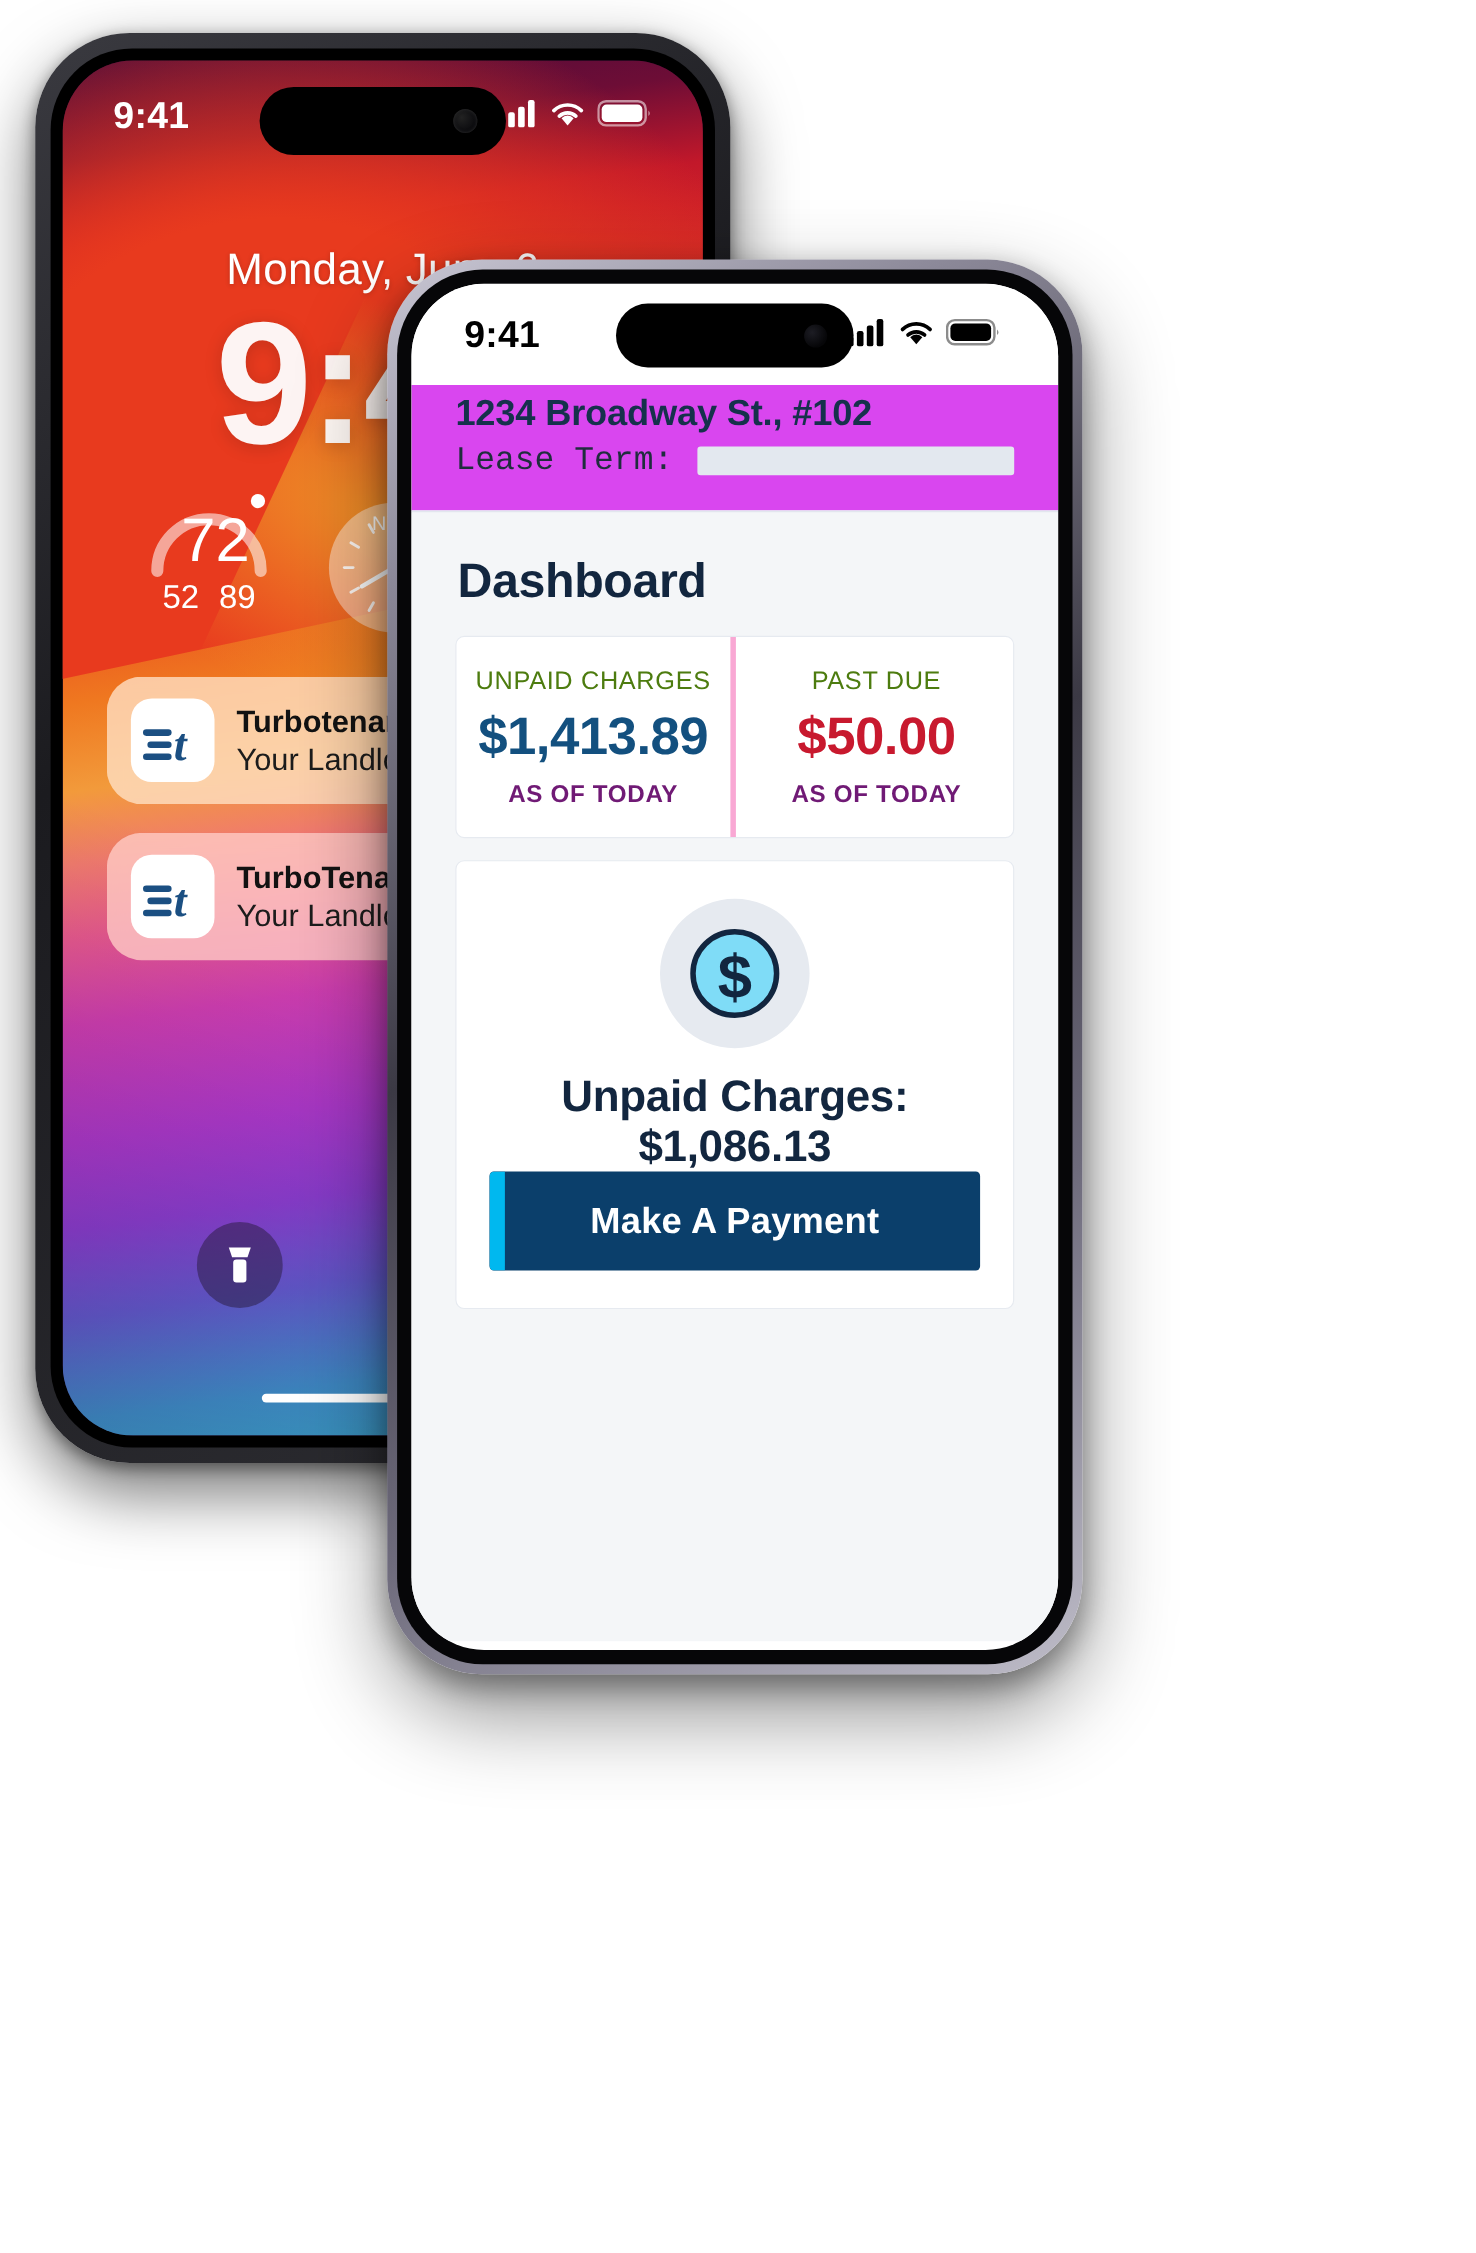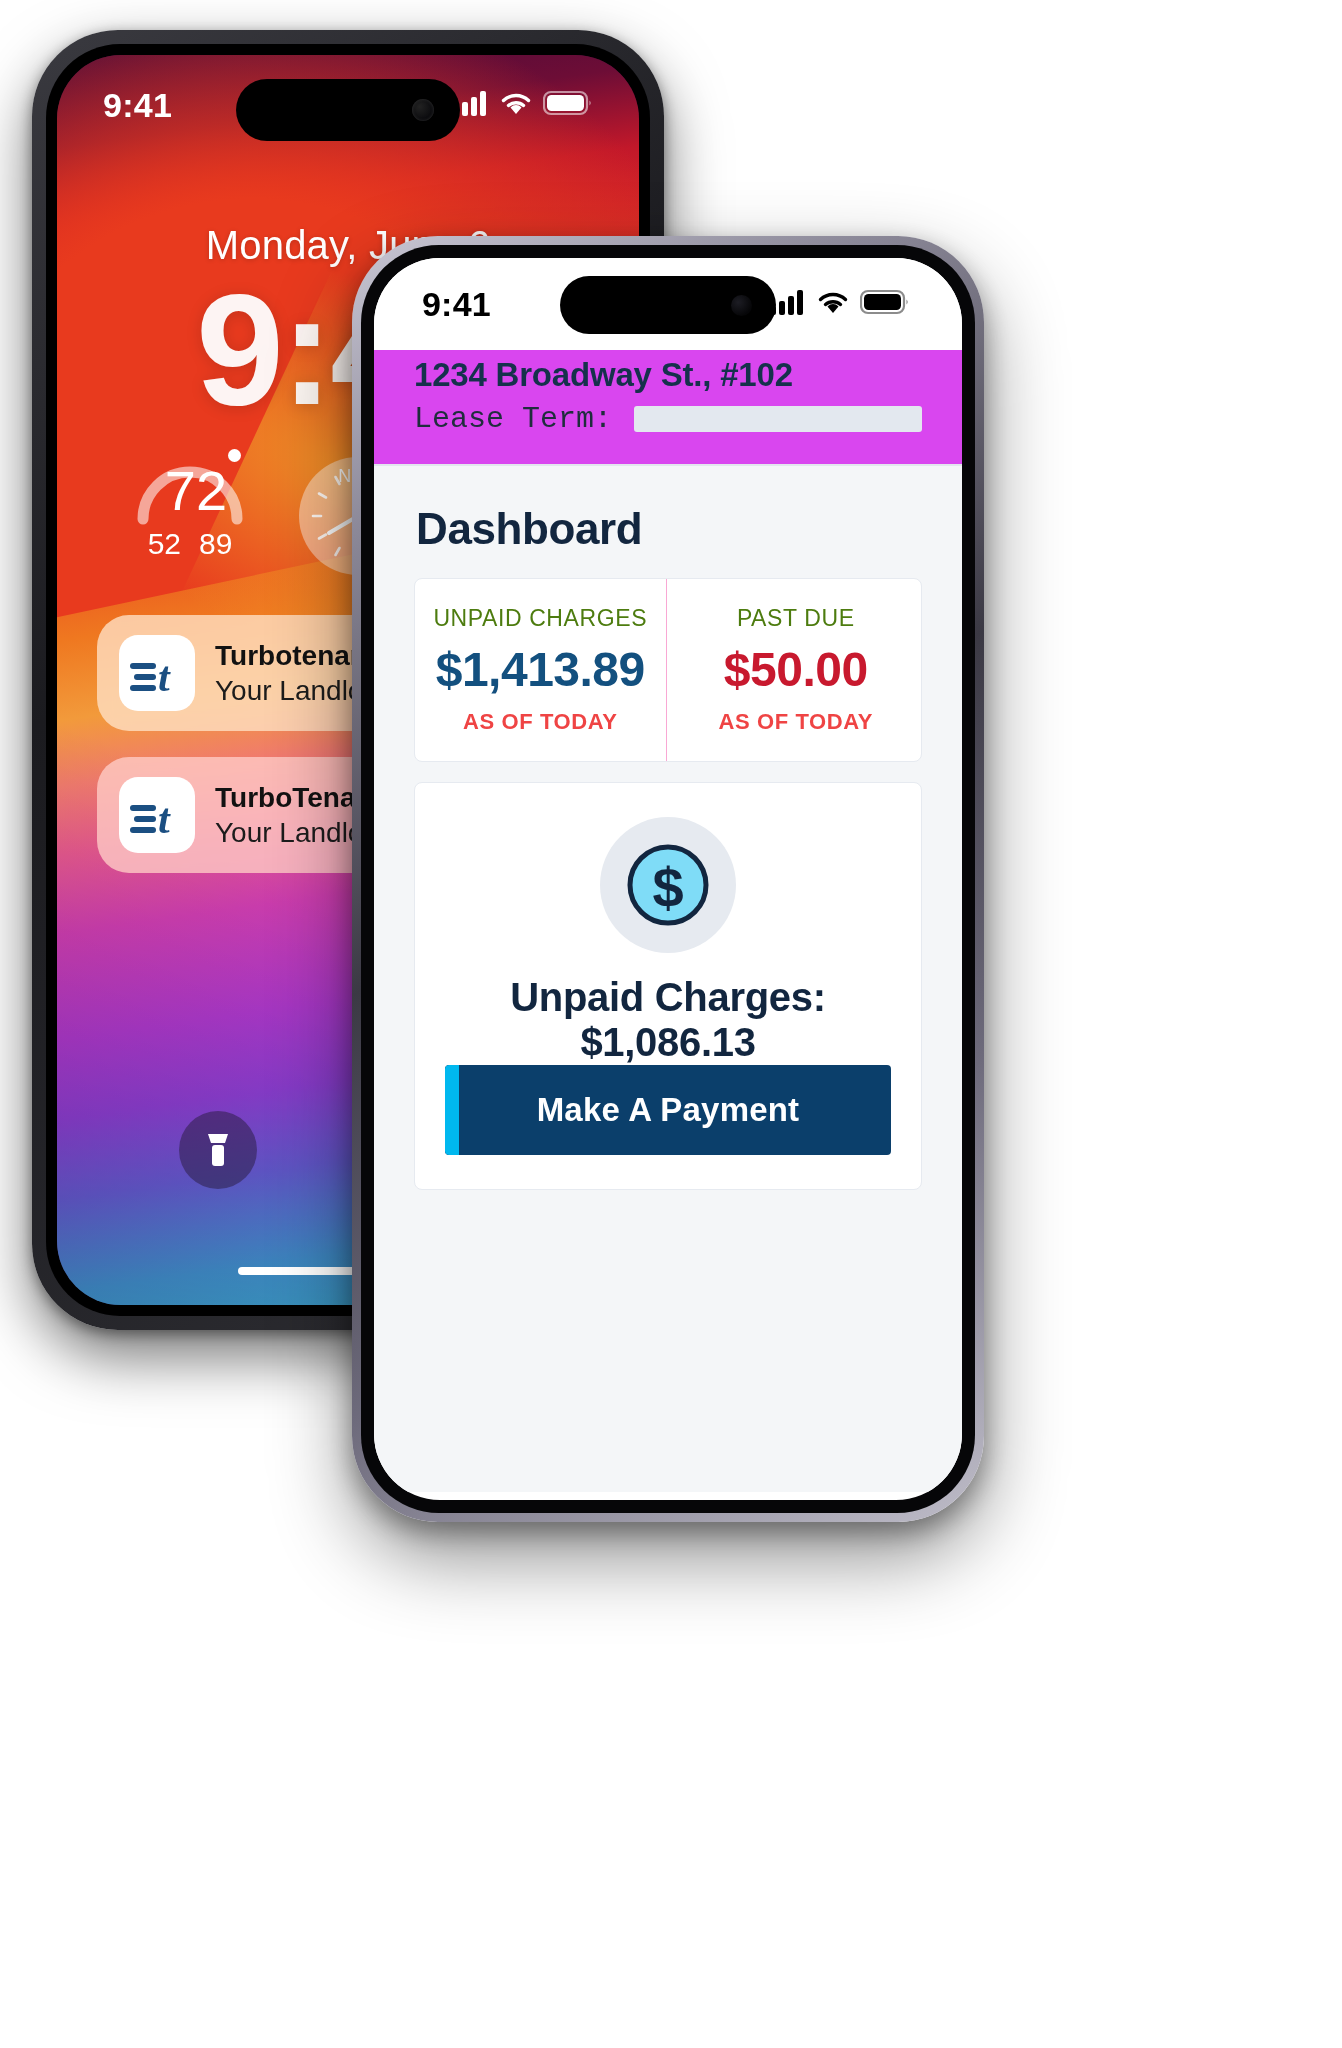--- a/index.html
+++ b/index.html
@@ -211,28 +211,28 @@
   }
   .page-title {
     font-size: 44px; font-weight: 700; color: #12263f; letter-spacing: -.4px;
     margin: 8px 0 24px 2px;
   }
   .stats {
     display: flex; background: #fff; border: 1px solid #e6eaf0; border-radius: 8px;
     overflow: hidden;
   }
   .stat { flex: 1; padding: 26px 10px 26px; text-align: center; }
-  .stat + .stat { border-left: 1px solid #f9a8d4; padding-left: 14px; }
+  .stat + .stat { border-left: 5px solid #f9a8d4; padding-left: 14px; }
   .stat-label {
     font-size: 23px; font-weight: 400; color: #4d7c0f; letter-spacing: .6px;
   }
   .stat-value { font-size: 48px; font-weight: 700; letter-spacing: -.5px; margin: 10px 0 12px; }
   .stat-value.blue { color: #13507f; }
   .stat-value.red  { color: #c8192e; }
-  .stat-sub { font-size: 22px; font-weight: 700; color: #ef4444; letter-spacing: .6px; }
+  .stat-sub { font-size: 22px; font-weight: 700; color: #701a75; letter-spacing: .6px; }
 
   .row-card {
     margin-top: 20px; background: #fff; border: 1px solid #e6eaf0; border-radius: 8px;
     display: flex; align-items: center; gap: 22px; padding: 26px 26px;
   }
   .row-card .rtext { flex: 1; font-size: 32px; color: #12263f; font-weight: 400; }
   .chev { color: #8fa3b8; }
 
   .hero-card {
     margin-top: 20px; background: #fff; border: 1px solid #e6eaf0; border-radius: 8px;

